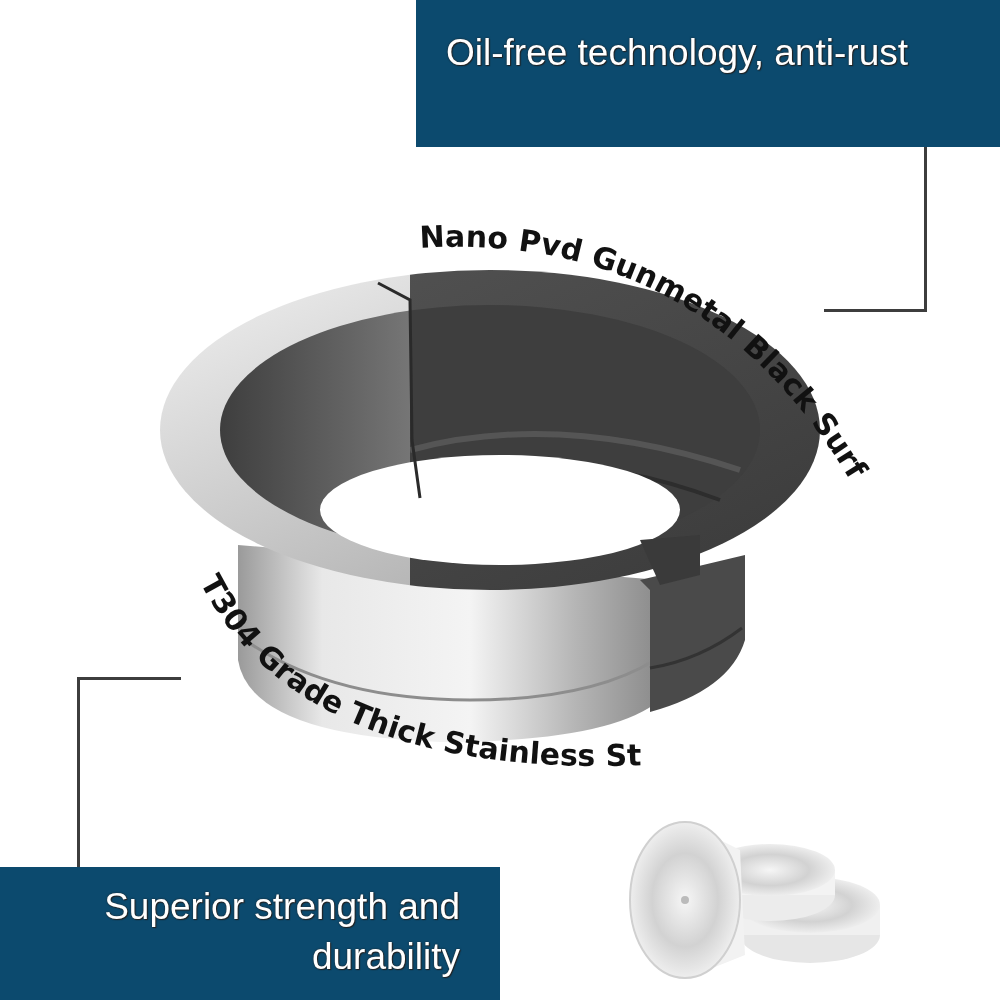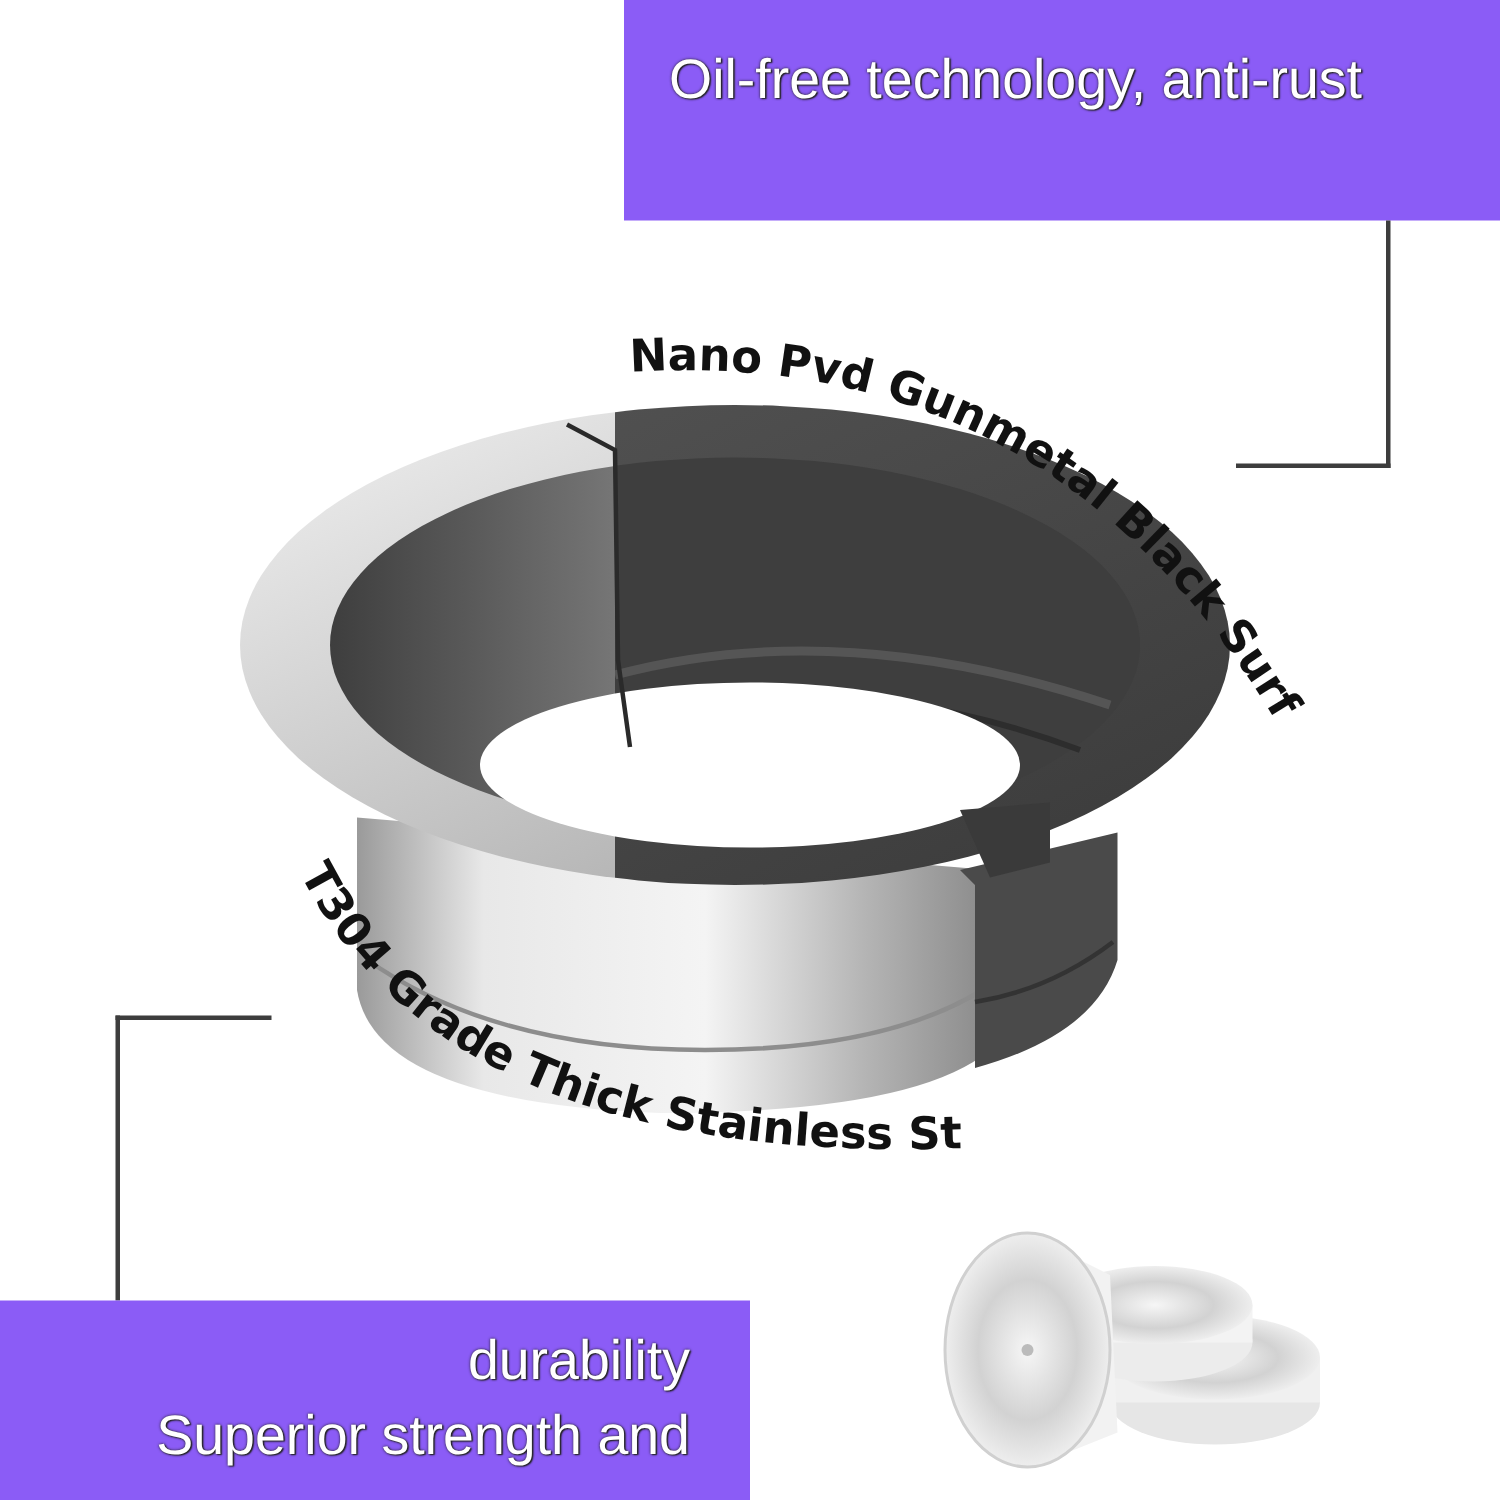--- a/index.html
+++ b/index.html
@@ -1,21 +1,21 @@
 <!DOCTYPE html>
 <html><head>
 <meta charset="utf-8">
 <style>
   html, body { margin: 0; padding: 0; }
   body {
     width: 1000px; height: 1000px; position: relative; overflow: hidden;
     background: #ffffff; font-family: "Liberation Sans", sans-serif;
   }
   .callout {
-    position: absolute; background: #8b5cf6; color: #fff;
+    position: absolute; background: #0c4a6e; color: #fff;
     font-family: "Liberation Sans", sans-serif; font-size: 37px; line-height: 50px;
     text-shadow: 0 0 2px #222, 1px 1px 1px #222;
     box-sizing: border-box;
   }
   .callout-top { left: 416px; top: 0; width: 584px; height: 147px; padding: 28px 0 0 30px; }
   .callout-bottom { left: 0; top: 867px; width: 500px; height: 133px; padding: 15px 40px 0 0; text-align: right; }
   .callout span { display: block; }
   .line { position: absolute; background: #3d3d3d; }
   svg { position: absolute; left: 0; top: 0; }
   .arc-text { font-family: "DejaVu Sans", sans-serif; font-weight: bold; font-size: 30px; fill: #111; }
@@ -109,15 +109,15 @@
     <ellipse cx="770" cy="895" rx="65" ry="26" fill="#ececec"></ellipse>
     <rect x="705" y="870" width="130" height="25" fill="#f3f3f3"></rect>
     <ellipse cx="770" cy="870" rx="65" ry="26" fill="url(#disc)"></ellipse>
     <path d="M690,825 L740,850 L745,955 L695,975 Z" fill="#f2f2f2"></path>
     <ellipse cx="685" cy="900" rx="55" ry="78" fill="url(#disc)" stroke="#d0d0d0" stroke-width="2"></ellipse>
     <circle cx="685" cy="900" r="4" fill="#bbb"></circle>
   </g>
 </svg>
 
 <div class="callout callout-bottom">
+  <span>Superior strength and</span>
   <span>durability</span>
-  <span>Superior strength and</span>
 </div>
 
 </body></html>

